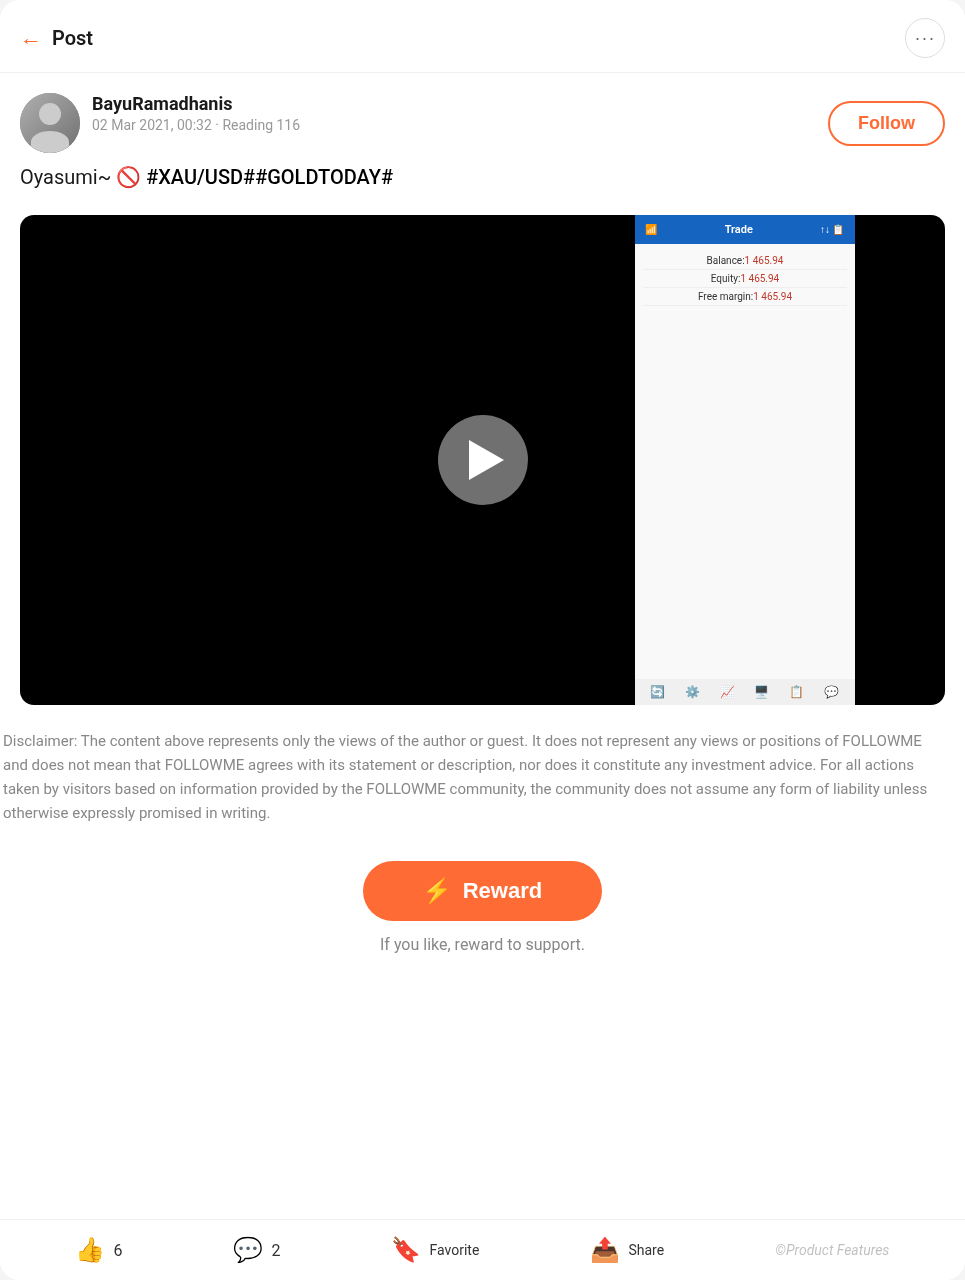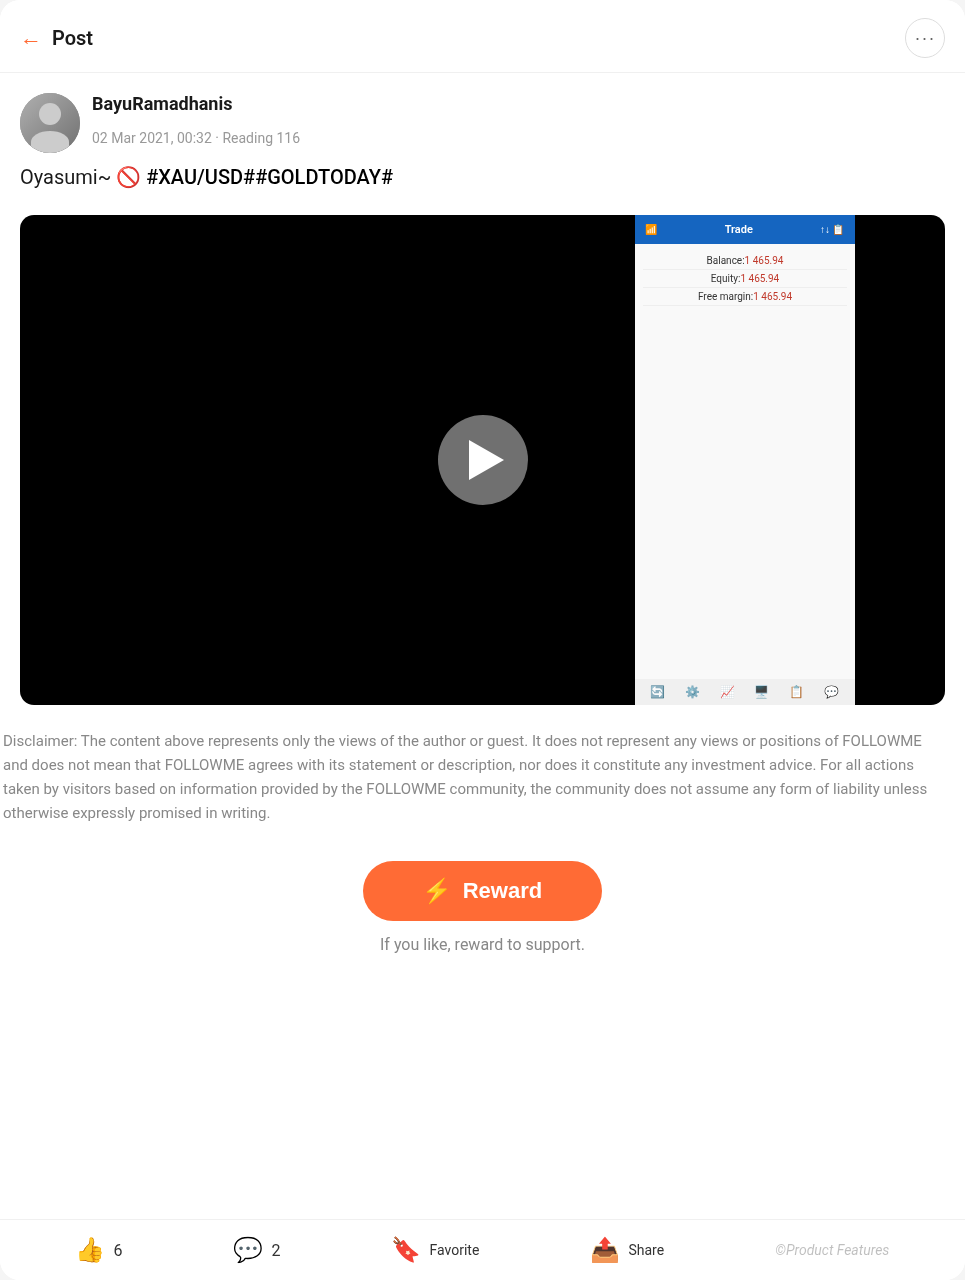--- a/index.html
+++ b/index.html
@@ -131,21 +131,21 @@
 
     .author-name {
       font-size: 18px;
       font-weight: 700;
       color: #1a1a1a;
     }
 
     .author-meta {
       font-size: 14px;
       color: #999;
-      margin-top: 16px;
+      margin-top: 3px;
     }
 
     .follow-btn {
       padding: 10px 28px;
       border: 2px solid #FF6B35;
       border-radius: 30px;
       background: transparent;
       color: #FF6B35;
       font-size: 18px;
       font-weight: 600;
@@ -353,20 +353,21 @@
   <div class="author-section">
     <div class="author-info">
       <div class="avatar">
         <div class="avatar-img"></div>
       </div>
       <div>
         <div class="author-name">BayuRamadhanis</div>
         <div class="author-meta">02 Mar 2021, 00:32 · Reading 116</div>
       </div>
     </div>
+    <button class="follow-btn">Follow</button>
   </div>
 
   <div class="post-content">
     <div class="post-text">
       <span>Oyasumi~</span>
       <span> 🚫 </span>
       <span class="hashtag">#XAU/USD##GOLDTODAY#</span>
     </div>
   </div>
 

